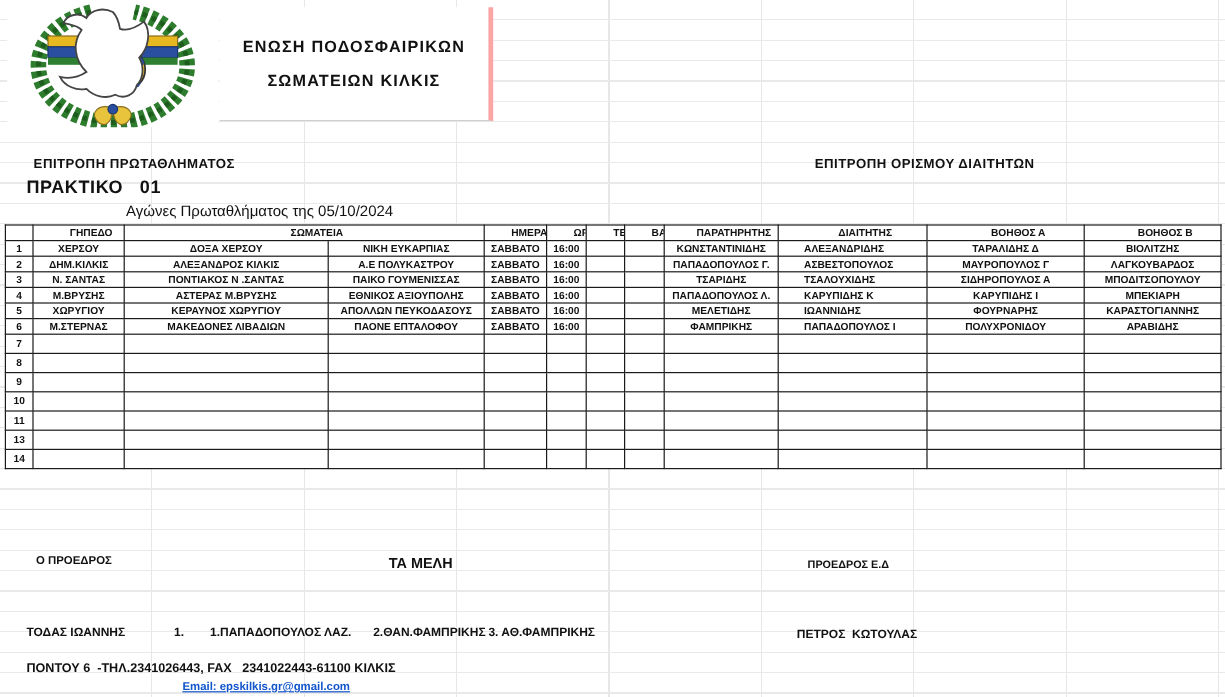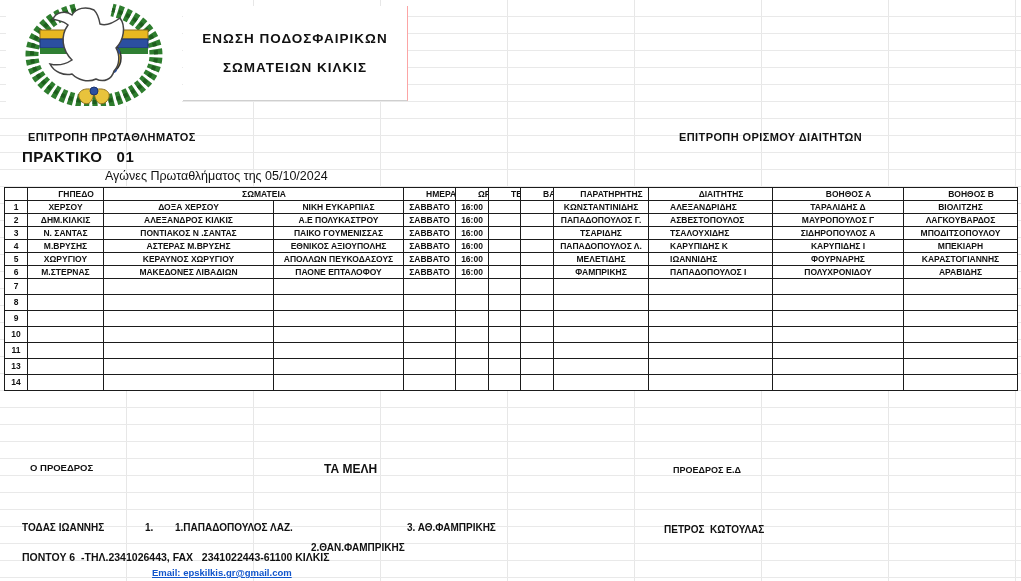--- a/index.html
+++ b/index.html
@@ -15,21 +15,21 @@
     background-image:
       repeating-linear-gradient(to bottom, transparent 0px, transparent 16px, #e9e9e9 16px, #e9e9e9 17px),
       repeating-linear-gradient(to right, transparent 0px, transparent 126px, #e7e7e7 126px, #e7e7e7 127px);
   }
   .layer{position:absolute;z-index:1;}
 
   
   .logo-box{left:6px;top:0;width:176px;height:106px;background:#fff;}
   .title-box{
     left:183px;top:6px;width:224px;height:94px;background:#fff;
-    border-right:1px solid #fca5a5;border-bottom:1px solid #cfcfcf;
+    border-right:4px solid #fca5a5;border-bottom:1px solid #cfcfcf;
     display:flex;flex-direction:column;align-items:center;justify-content:center;gap:14px;
   }
   .title-line{font-weight:bold;font-size:13.5px;letter-spacing:1px;white-space:nowrap;}
 
   .committee{font-size:11px;font-weight:600;letter-spacing:.4px;white-space:nowrap;}
   .committee-left{left:28px;top:131px;}
   .committee-right{left:679px;top:131px;}
   .praktiko{left:22px;top:148px;font-size:15px;font-weight:bold;white-space:pre;letter-spacing:.5px;}
   .subtitle{left:105px;top:169px;font-size:12.5px;font-weight:500;white-space:nowrap;}
 
@@ -50,21 +50,21 @@
   .matches td.c-referee{text-align:left;padding-left:21px;}
 
   
   .sig{font-weight:bold;white-space:pre;}
   .lbl-president{left:30px;top:462px;font-size:9.5px;}
   .lbl-members{left:324px;top:462px;font-size:12px;}
   .lbl-ref-president{left:673px;top:465px;font-size:9px;}
   .nm-president{left:22px;top:522px;font-size:10px;}
   .nm-index{left:145px;top:522px;font-size:10px;}
   .nm-member1{left:175px;top:522px;font-size:10px;}
-  .nm-member2{left:311px;top:522px;font-size:10px;margin-top:20px;}
+  .nm-member2{left:311px;top:522px;font-size:10px;}
   .nm-member3{left:407px;top:522px;font-size:10px;}
   .nm-ref-president{left:664px;top:524px;font-size:10px;}
 
   
   .footer-address{left:22px;top:551px;font-size:10.5px;font-weight:bold;white-space:pre;}
   .footer-email{left:140px;top:567px;font-size:9.5px;font-weight:600;}
   .footer-email a{text-decoration:underline;padding-left:12px;}
 </style>
 </head>
 <body>

